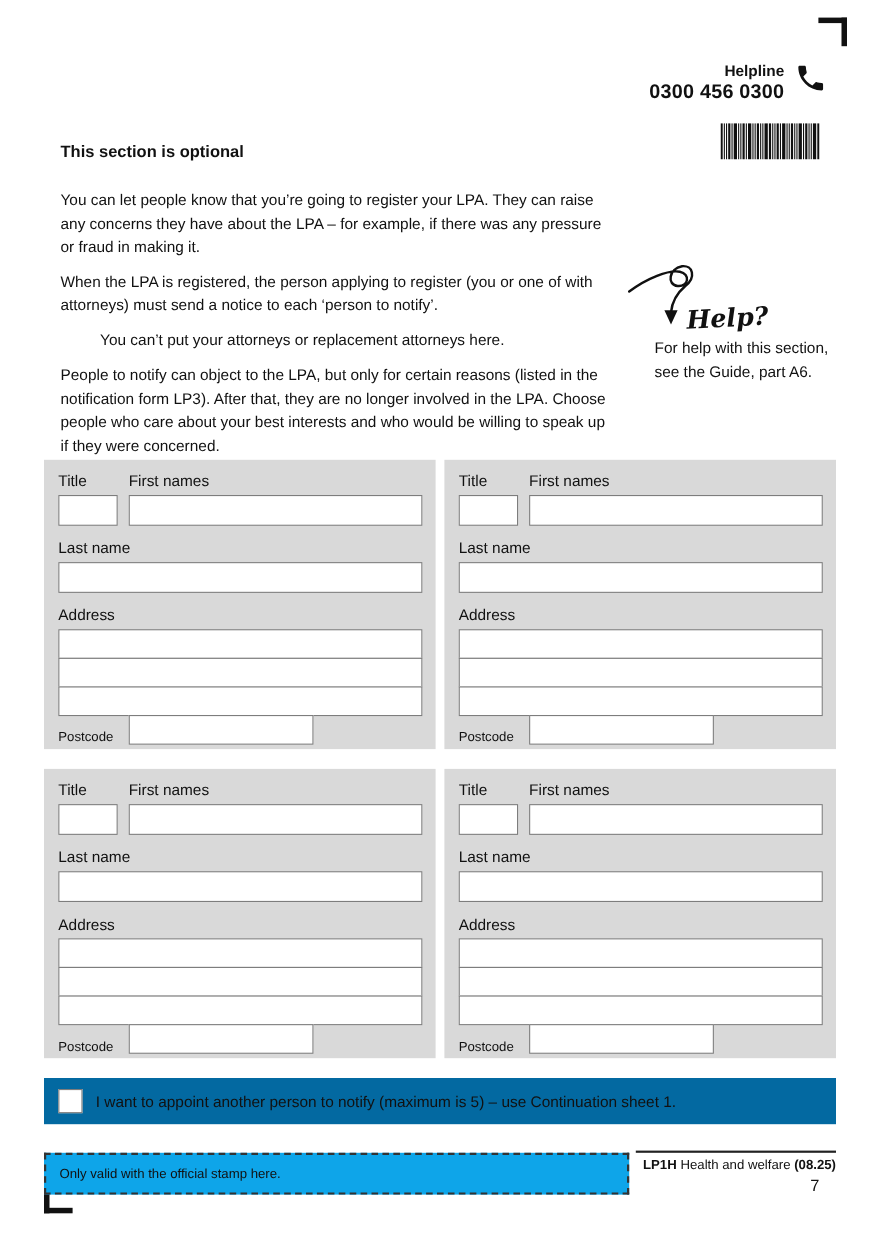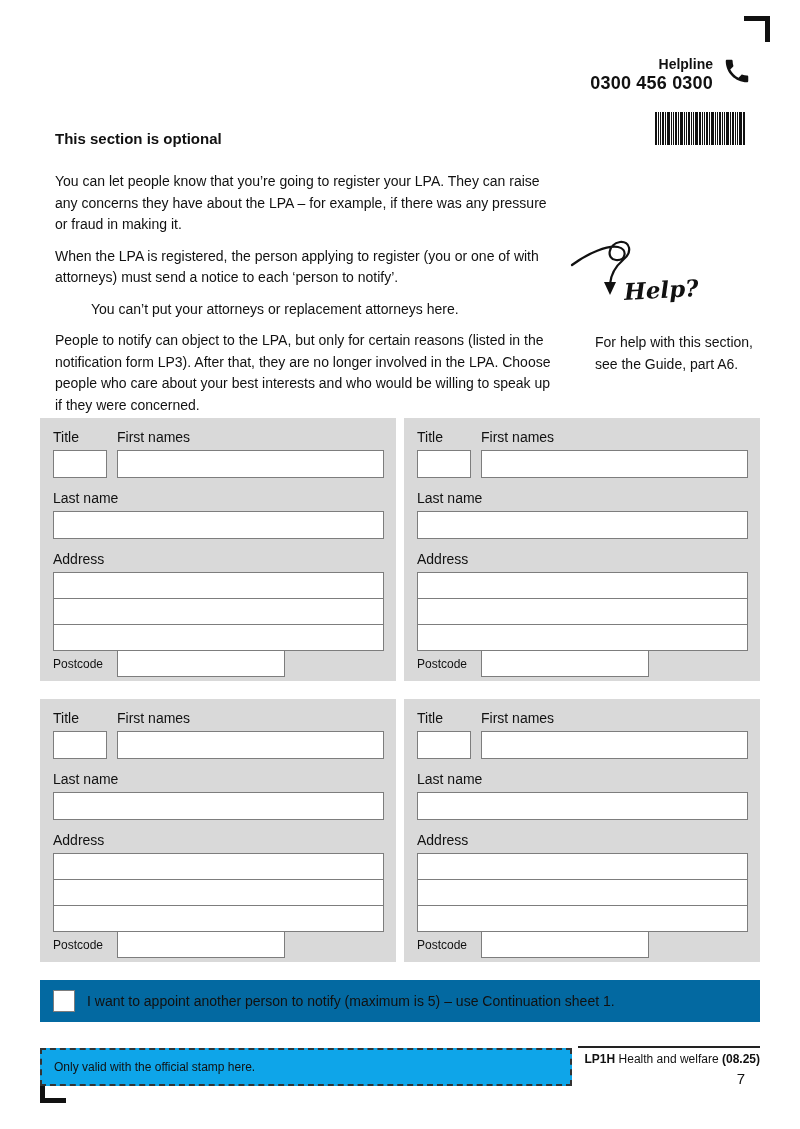--- a/index.html
+++ b/index.html
@@ -30,36 +30,36 @@
 
   
   .main-text { position:absolute; left:55px; top:130px; width:505px; }
   .optional-heading { font-size:15px; font-weight:bold; margin-bottom:24px; }
   .main-text p { font-size:14px; line-height:21.5px; margin-bottom:10px; color:#111; }
   .main-text p.bold { font-weight:normal;margin-left:36px; }
 
   
   .help-doodle { position:absolute; left:570px; top:235px; width:100px; height:75px; }
   .help-title { position:absolute; left:624px; top:276px; font-family:"DejaVu Serif", serif; font-style:italic; font-weight:bold; font-size:23px; transform:rotate(-3deg); }
-  .help-text { position:absolute; left:595px; top:332px; width:158px; font-size:14px; line-height:21.5px; }
+  .help-text { position:absolute; left:595px; top:306px; width:158px; font-size:14px; line-height:21.5px; }
 
   
   .person-grid { position:absolute; left:40px; top:418px; width:720px; display:grid; grid-template-columns:1fr 1fr; column-gap:8px; row-gap:18px; }
   .person-box { background:#d9d9d9; padding:11px 12px 0 13px; height:263px; }
   .lbl { font-size:14px; color:#111; display:inline-block; }
   .labels-row { display:flex; margin-bottom:5px; }
   .title-cell { width:64px; }
   .inputs-row { display:flex; }
   .inp { height:28px; border:1px solid #7d7d7d; background:#fff; border-radius:0; font-family:"Liberation Sans", sans-serif; font-size:14px; padding:0 6px; }
   .title-inp { width:54px; }
   .first-names-inp { flex:1; margin-left:10px; }
   .block-lbl { margin-top:12px; margin-bottom:5px; display:block; }
   .full { width:100%; display:block; }
   .addr { height:27px; margin-bottom:-1px; }
-  .postcode-row { display:flex; align-items:center; height:27px; }
+  .postcode-row { display:flex; align-items:flex-end; height:27px; }
   .postcode-lbl { font-size:12px; width:64px; }
   .postcode-inp { width:168px; height:27px; }
 
   
   .continuation-bar { position:absolute; left:40px; top:980px; width:720px; height:42px; background:#0369a1; display:flex; align-items:center; padding-left:13px; gap:12px; }
   .checkbox { appearance:none; -webkit-appearance:none; width:22px; height:22px; background:#fff; border:1px solid #7d7d7d; margin:0; flex:0 0 auto; }
   .continuation-label { font-size:14px; }
 
   
   .stamp-box { position:absolute; left:40px; top:1048px; width:532px; height:38px; border:2px dashed #333; display:flex; align-items:center; padding-left:12px; font-size:12px; background:#0ea5e9; }

